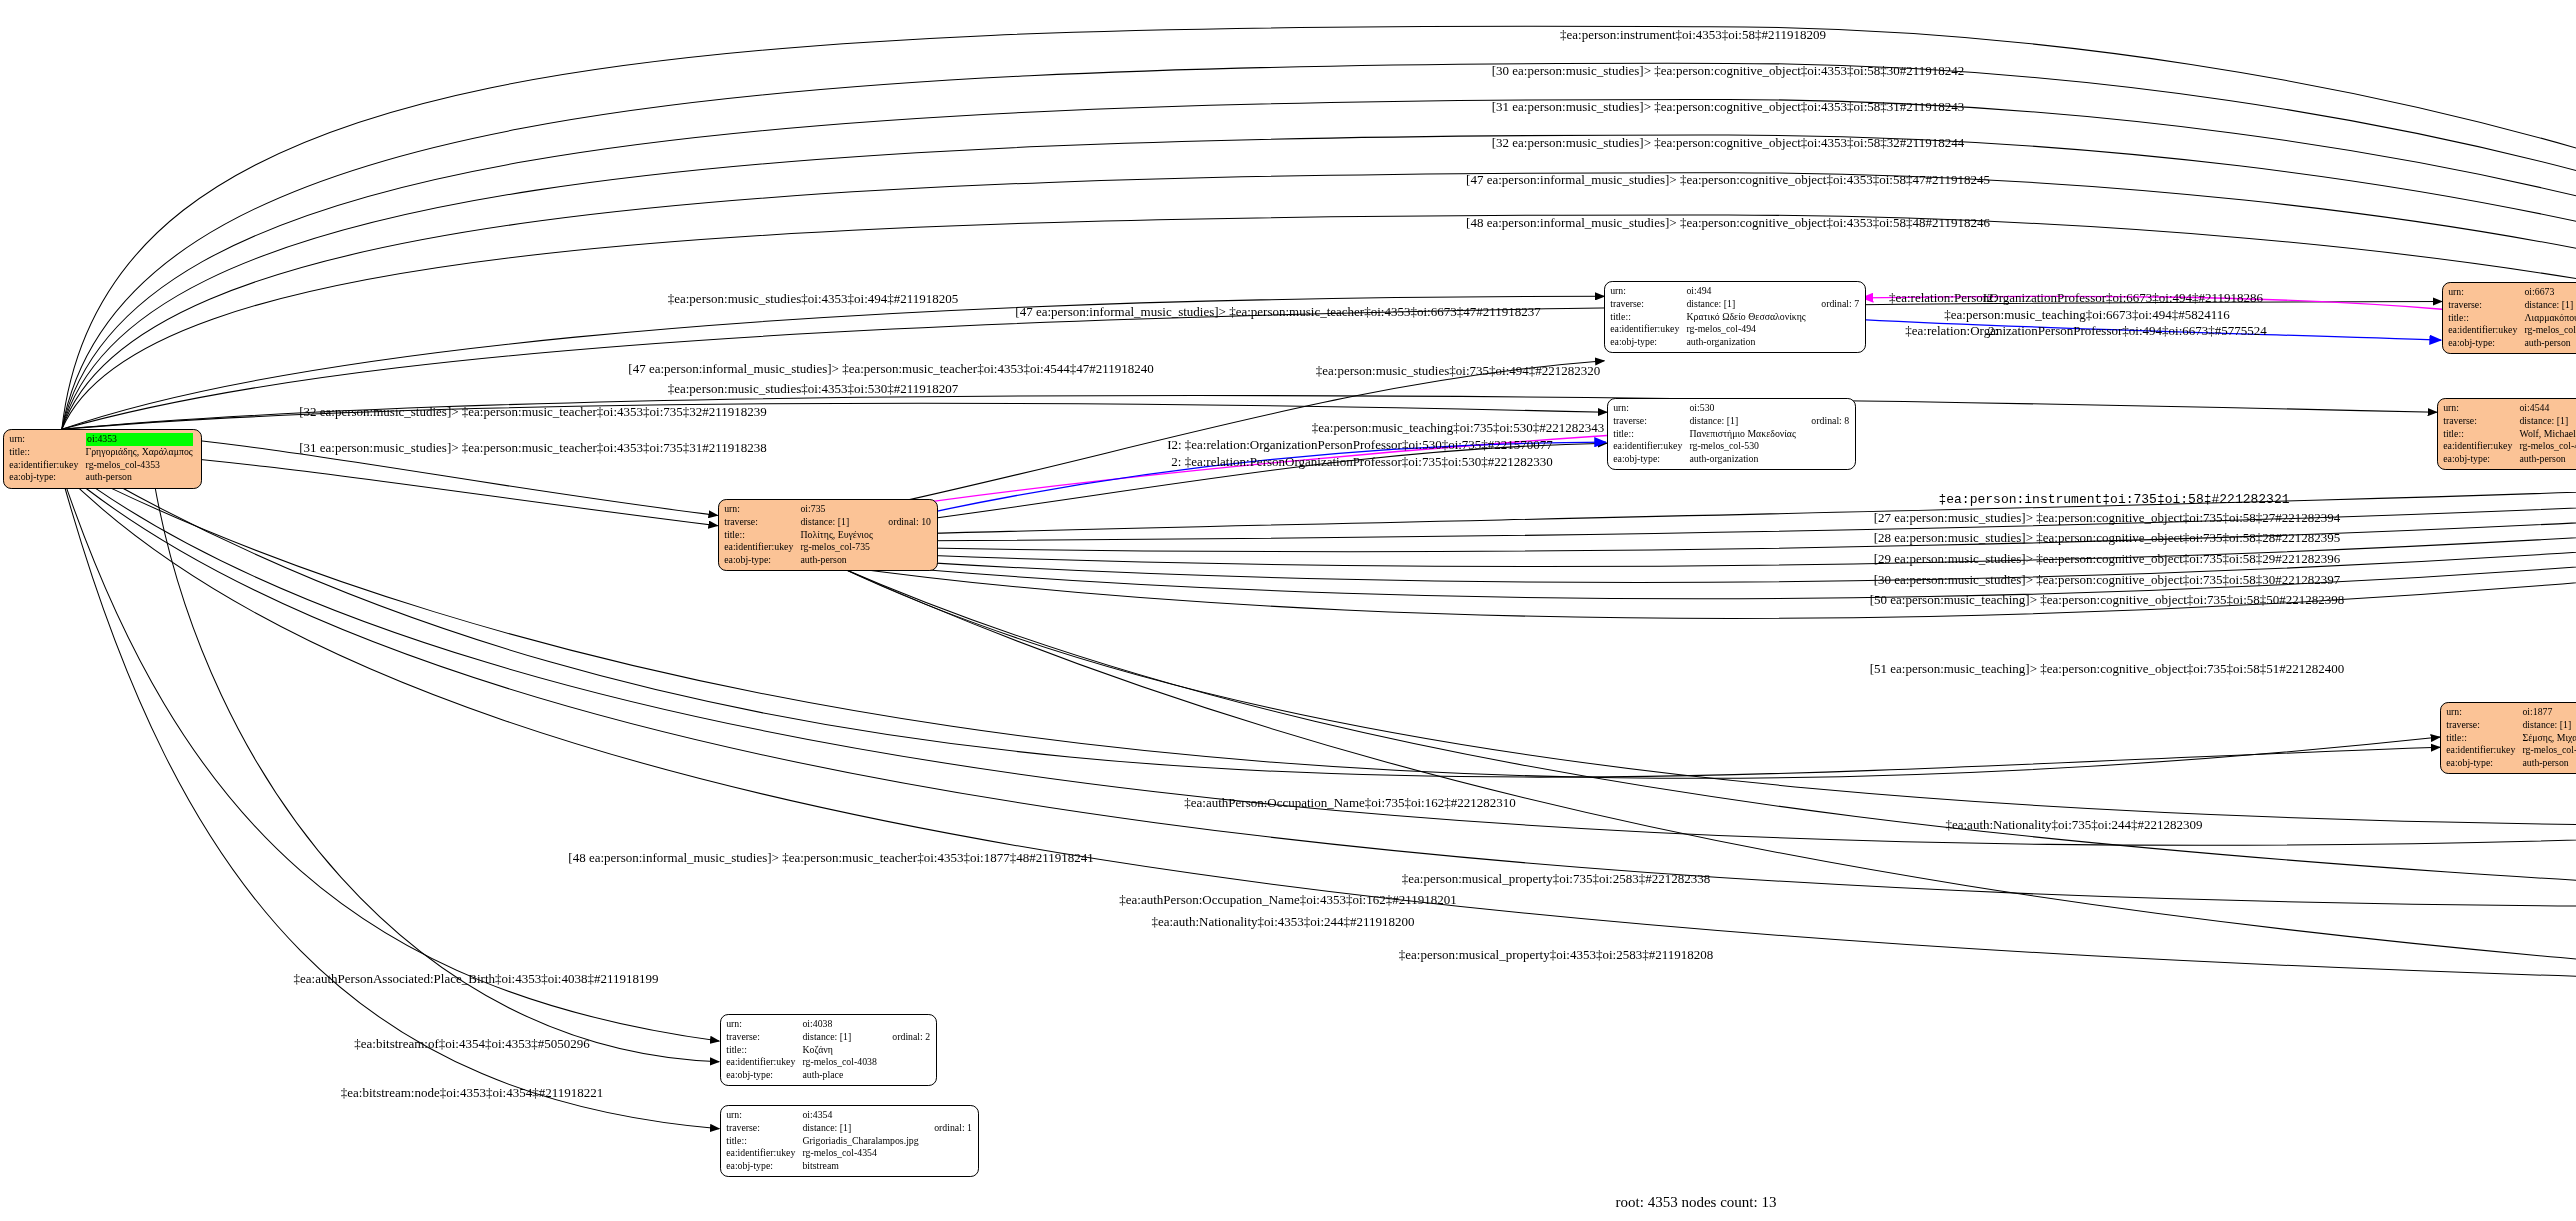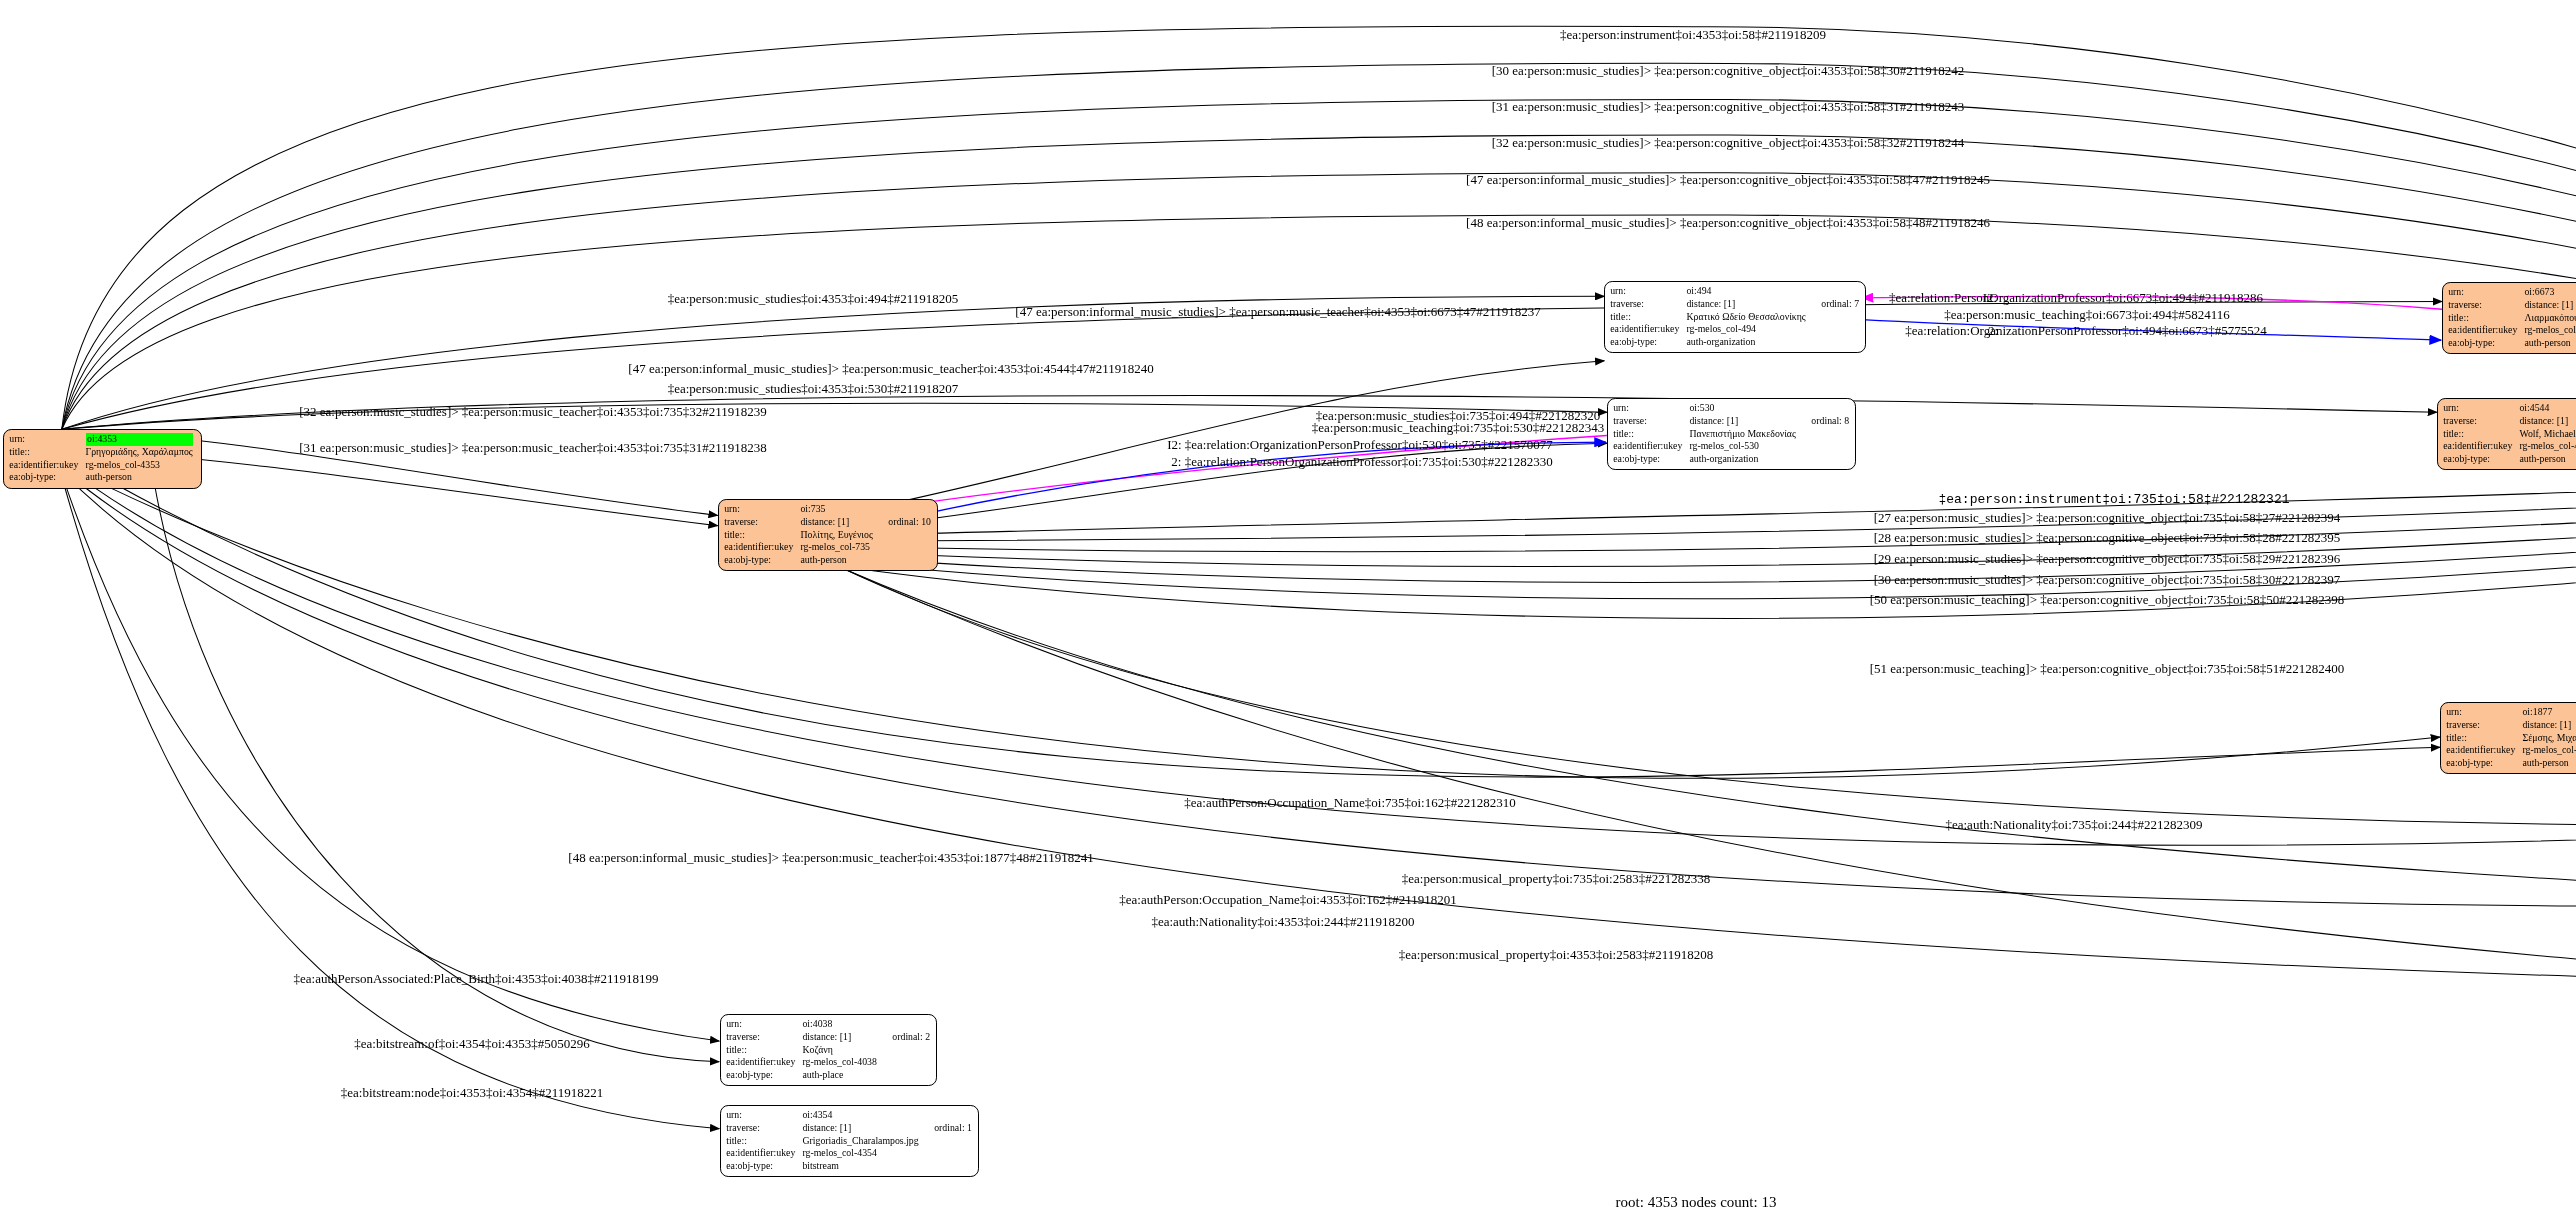--- a/index.html
+++ b/index.html
@@ -426,21 +426,21 @@
       <div class="edge-label" style="left: 1728px; top: 180px;">[47 ea:person:informal_music_studies]&gt; ‡ea:person:cognitive_object‡oi:4353‡oi:58‡47#211918245</div>
       <div class="edge-label" style="left: 1728px; top: 223px;">[48 ea:person:informal_music_studies]&gt; ‡ea:person:cognitive_object‡oi:4353‡oi:58‡48#211918246</div>
       <div class="edge-label" style="left: 813px; top: 299px;">‡ea:person:music_studies‡oi:4353‡oi:494‡#211918205</div>
       <div class="edge-label" style="left: 2076px; top: 298px;">‡ea:relation:PersonOrganizationProfessor‡oi:6673‡oi:494‡#211918286</div>
       <div class="edge-label" style="left: 1990px; top: 298px;">I2: </div>
       <div class="edge-label" style="left: 2087px; top: 315px;">‡ea:person:music_teaching‡oi:6673‡oi:494‡#5824116</div>
       <div class="edge-label" style="left: 2086px; top: 331px;">‡ea:relation:OrganizationPersonProfessor‡oi:494‡oi:6673‡#5775524</div>
       <div class="edge-label" style="left: 1993px; top: 331px;">2: </div>
       <div class="edge-label" style="left: 1278px; top: 312px;">[47 ea:person:informal_music_studies]&gt; ‡ea:person:music_teacher‡oi:4353‡oi:6673‡47#211918237</div>
       <div class="edge-label" style="left: 891px; top: 369px;">[47 ea:person:informal_music_studies]&gt; ‡ea:person:music_teacher‡oi:4353‡oi:4544‡47#211918240</div>
-      <div class="edge-label" style="left: 1458px; top: 371px; margin-top: 45px;">‡ea:person:music_studies‡oi:735‡oi:494‡#221282320</div>
+      <div class="edge-label" style="left: 1458px; top: 371px;">‡ea:person:music_studies‡oi:735‡oi:494‡#221282320</div>
       <div class="edge-label" style="left: 813px; top: 389px;">‡ea:person:music_studies‡oi:4353‡oi:530‡#211918207</div>
       <div class="edge-label" style="left: 533px; top: 412px;">[32 ea:person:music_studies]&gt; ‡ea:person:music_teacher‡oi:4353‡oi:735‡32#211918239</div>
       <div class="edge-label" style="left: 533px; top: 448px;">[31 ea:person:music_studies]&gt; ‡ea:person:music_teacher‡oi:4353‡oi:735‡31#211918238</div>
       <div class="edge-label" style="left: 1458px; top: 428px;">‡ea:person:music_teaching‡oi:735‡oi:530‡#221282343</div>
       <div class="edge-label" style="left: 1360px; top: 445px;">I2: ‡ea:relation:OrganizationPersonProfessor‡oi:530‡oi:735‡#221570077</div>
       <div class="edge-label" style="left: 1362px; top: 462px;">2: ‡ea:relation:PersonOrganizationProfessor‡oi:735‡oi:530‡#221282330</div>
       <div class="edge-label" style="left: 2114px; top: 499px; font-family: Liberation Mono, monospace;">‡ea:person:instrument‡oi:735‡oi:58‡#221282321</div>
       <div class="edge-label" style="left: 2107px; top: 518px;">[27 ea:person:music_studies]&gt; ‡ea:person:cognitive_object‡oi:735‡oi:58‡27#221282394</div>
       <div class="edge-label" style="left: 2107px; top: 538px;">[28 ea:person:music_studies]&gt; ‡ea:person:cognitive_object‡oi:735‡oi:58‡28#221282395</div>
       <div class="edge-label" style="left: 2107px; top: 559px;">[29 ea:person:music_studies]&gt; ‡ea:person:cognitive_object‡oi:735‡oi:58‡29#221282396</div>

